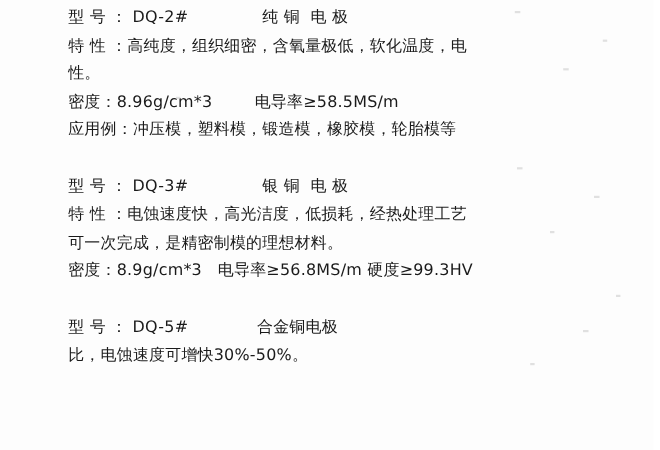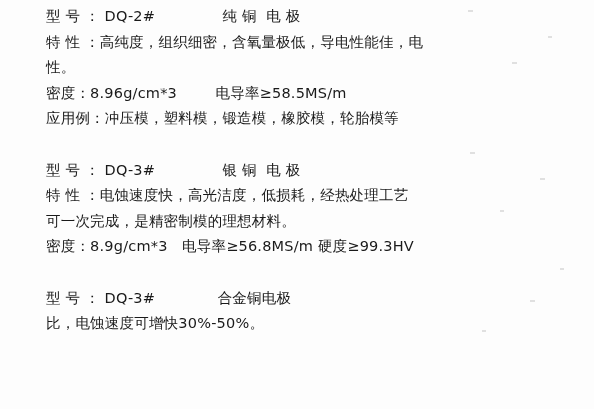--- a/index.html
+++ b/index.html
@@ -11,21 +11,21 @@
     height: 409px;
     background: #ffffff;
     font-family: "DejaVu Sans", "Liberation Sans", sans-serif;
     overflow: hidden;
   }
   .page {
     position: relative;
     width: 600px;
     height: 409px;
     box-sizing: border-box;
-    padding: 4px 18px 0 46px;
+    padding: 4px 18px 0 62px;
     background: #fdfdfd;
   }
   .line {
     font-size: 14.5px;
     line-height: 25.6px;
     color: #1a1a1a;
     white-space: pre;
     letter-spacing: 0.2px;
   }
   .blank {
@@ -47,39 +47,39 @@
     background: #ffffff;
   }
 </style>
 </head>
 <body>
 
 <div class="page">
 
   <div class="block">
     <div class="line">型 号 ： DQ-2#              纯 铜  电 极</div>
-    <div class="line">特 性 ：高纯度，组织细密，含氧量极低，导电性能佳，电</div>
+    <div class="line">特 性 ：高纯度，组织细密，含氧量极低，软化温度，电</div>
     <div class="line">性。</div>
     <div class="line">密度：8.96g/cm*3        电导率≥58.5MS/m</div>
     <div class="line">应用例：冲压模，塑料模，锻造模，橡胶模，轮胎模等</div>
   </div>
 
   <div class="blank"></div>
 
   <div class="block">
     <div class="line">型 号 ： DQ-3#              银 铜  电 极</div>
     <div class="line">特 性 ：电蚀速度快，高光洁度，低损耗，经热处理工艺</div>
     <div class="line">可一次完成，是精密制模的理想材料。</div>
     <div class="line">密度：8.9g/cm*3   电导率≥56.8MS/m 硬度≥99.3HV</div>
   </div>
 
   <div class="blank"></div>
 
   <div class="block">
-    <div class="line">型 号 ： DQ-3#             合金铜电极</div>
+    <div class="line">型 号 ： DQ-5#             合金铜电极</div>
     <div class="line">比，电蚀速度可增快30%-50%。</div>
 
   </div>
 
   <div class="speck" style="left:468px;top:10px;width:5px;height:2px;"></div>
   <div class="speck" style="left:548px;top:36px;width:4px;height:2px;"></div>
   <div class="speck" style="left:512px;top:62px;width:5px;height:2px;"></div>
   <div class="speck" style="left:160px;top:88px;width:4px;height:2px;"></div>
   <div class="speck" style="left:470px;top:152px;width:5px;height:2px;"></div>
   <div class="speck" style="left:540px;top:178px;width:5px;height:2px;"></div>

